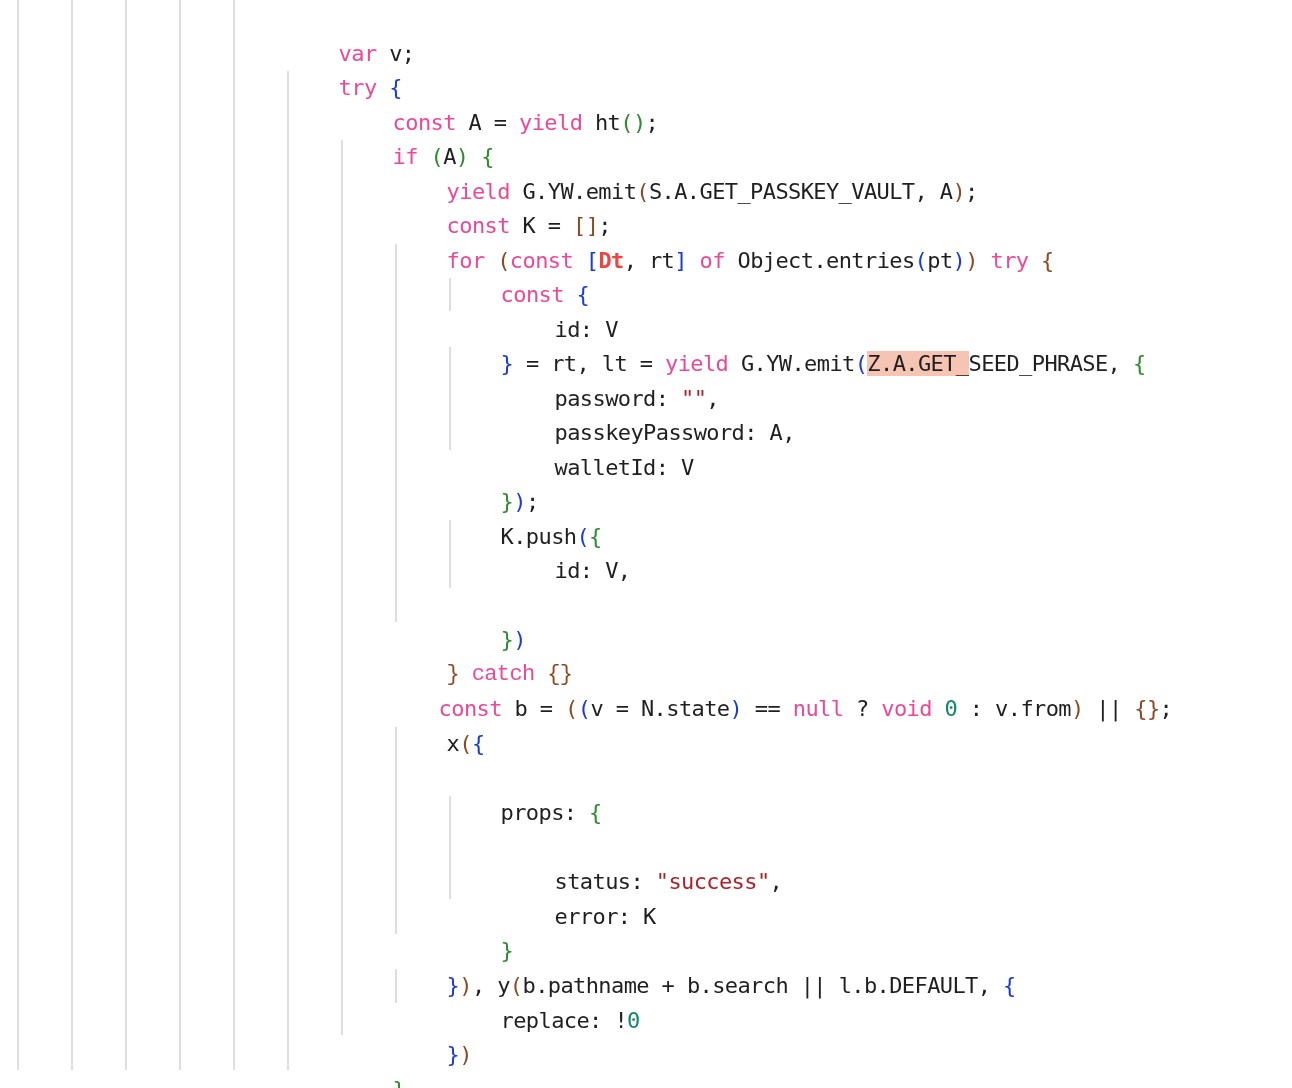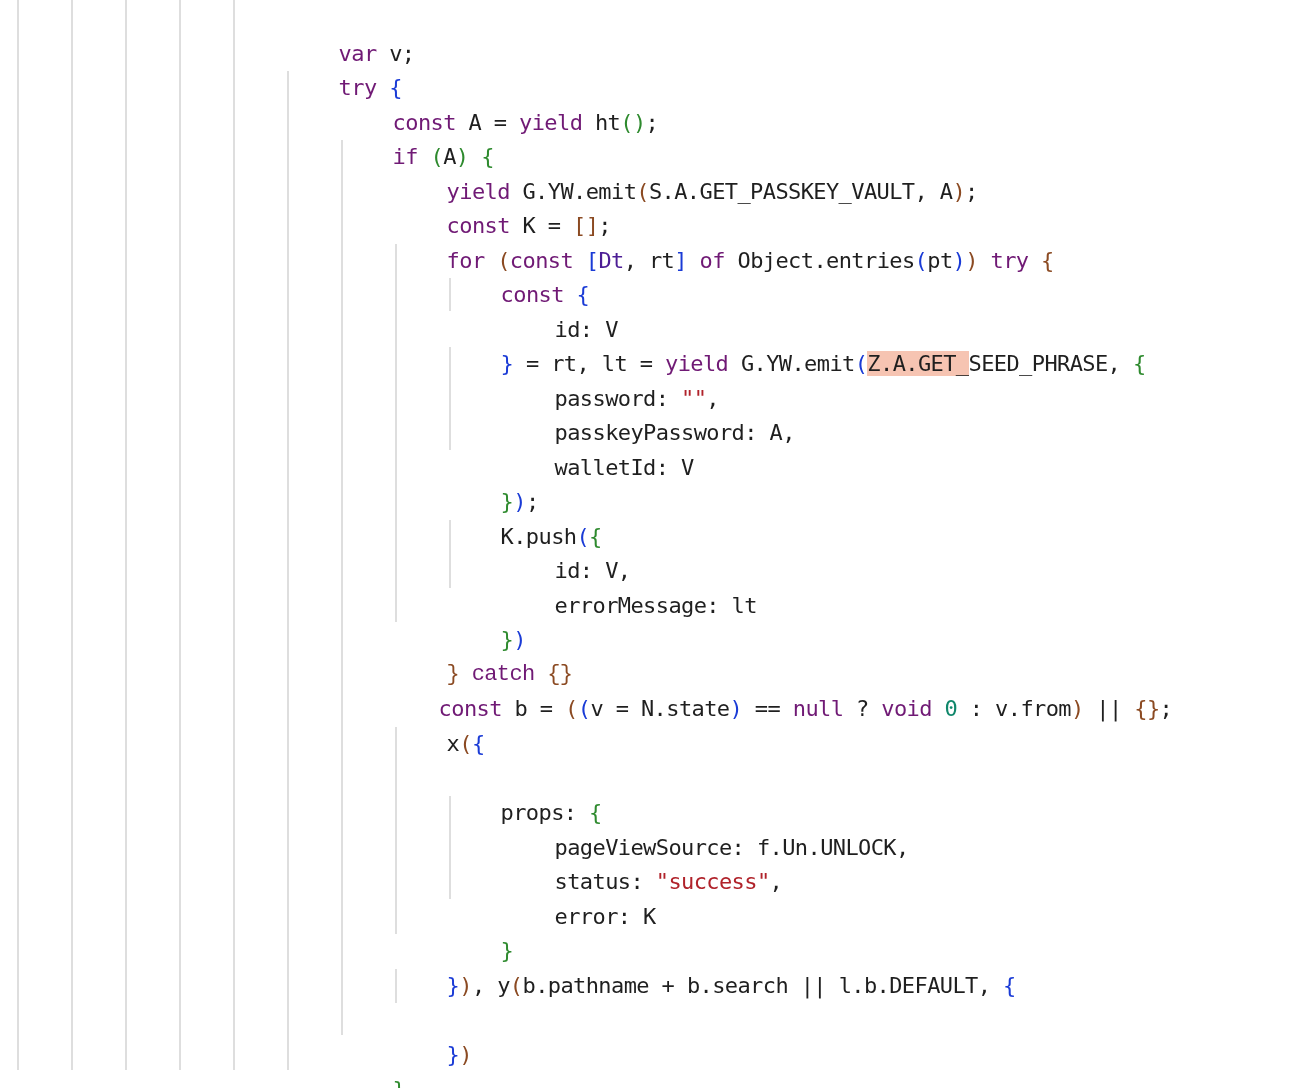--- a/index.html
+++ b/index.html
@@ -9,24 +9,24 @@
     font-family: "DejaVu Sans Mono", "Liberation Mono", monospace;
     font-size: 22px; color: #1f1f1f;
   }
   .line {
     position: absolute; height: 34.5px; line-height: 34.5px;
     white-space: pre; letter-spacing: -0.6px;
   }
   .guide {
     position: absolute; width: 2px; background: #dedede;
   }
-  .kw { color: #701a75; }
+  .kw { color: #ec4899; }
   .str { color: #b0222a; }
   .num { color: #10876b; }
-  .dim { color: #4c1d95; }
+  .dim { color: #ef4444; font-weight: bold; }
   .b1 { color: #1a3bd6; }   
   .b2 { color: #8b4a22; }   
   .b3 { color: #2e8a2e; }   
   .hl { background: #f6c4b2; }
 </style>
 </head>
 <body>
 
 <div class="editor">
 
@@ -95,53 +95,50 @@
   </div>
   <div class="line" style="left:450px;top:450px;">
     <span class="b3">}</span><span class="b1">)</span>;
   </div>
   <div class="line" style="left:450px;top:485px;">
     K.push<span class="b1">(</span><span class="b3">{</span>
   </div>
   <div class="line" style="left:504px;top:519px;">
     id: V,
   </div>
-  <div class="line" style="left:504px;top:554px;">
-    errorMessage: lt
-  </div>
   <div class="line" style="left:450px;top:588px;">
     <span class="b3">}</span><span class="b1">)</span>
   </div>
   <div class="line" style="left:396px;top:623px;font-family:Liberation Mono, monospace;">
     <span class="b2">}</span> <span class="kw">catch</span> <span class="b2">{}</span>
   </div>
   <div class="line" style="left:388px;top:657px;">
     <span class="kw">const</span> b = <span class="b2">(</span><span class="b1">(</span>v = N.state<span class="b1">)</span> == <span class="kw">null</span> ? <span class="kw">void</span> <span class="num">0</span> : v.from<span class="b2">)</span> || <span class="b2">{}</span>;
   </div>
   <div class="line" style="left:396px;top:692px;">
     x<span class="b2">(</span><span class="b1">{</span>
   </div>
   <div class="line" style="left:450px;top:761px;text-align:right;">
     props: <span class="b3">{</span>
   </div>
-  <div class="line" style="left:504px;top:796px;">
-    pageViewSource: f.Un.UNLOCK,
-  </div>
   <div class="line" style="left:504px;top:830px;">
     status: <span class="str">"success"</span>,
   </div>
   <div class="line" style="left:504px;top:865px;">
     error: K
   </div>
   <div class="line" style="left:450px;top:899px;">
     <span class="b3">}</span>
   </div>
   <div class="line" style="left:396px;top:934px;">
     <span class="b1">}</span><span class="b2">)</span>, y<span class="b2">(</span>b.pathname + b.search || l.b.DEFAULT, <span class="b1">{</span>
   </div>
+  <div class="line" style="left:450px;top:969px;">
+    replace: !<span class="num">0</span>
+  </div>
   <div class="line" style="left:396px;top:1003px;">
     <span class="b1">}</span><span class="b2">)</span>
   </div>
   <div class="line" style="left:342px;top:1038px;">
     <span class="b3">}</span>
   </div>
 
 </div>
 
 </body></html>

